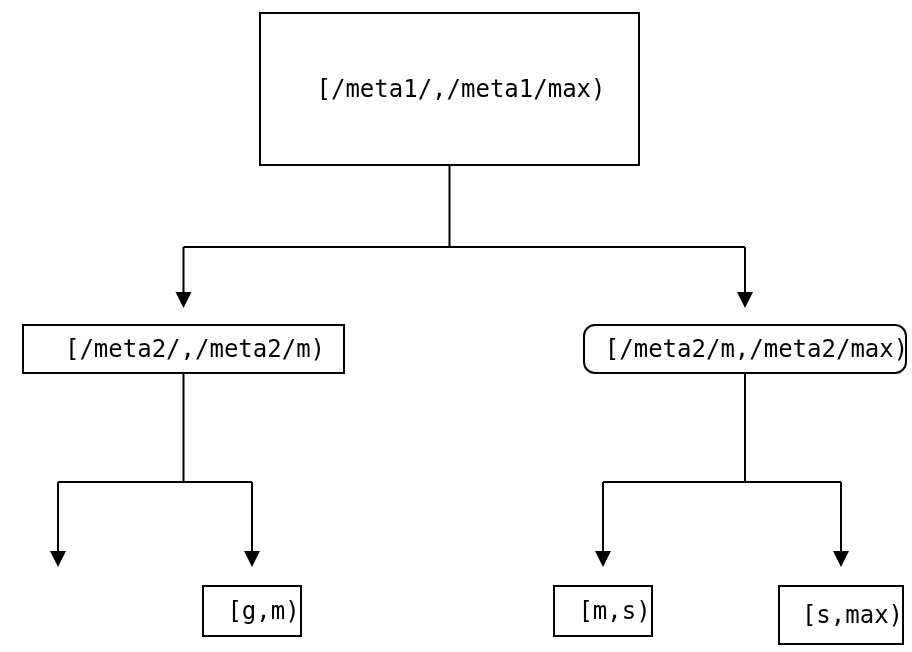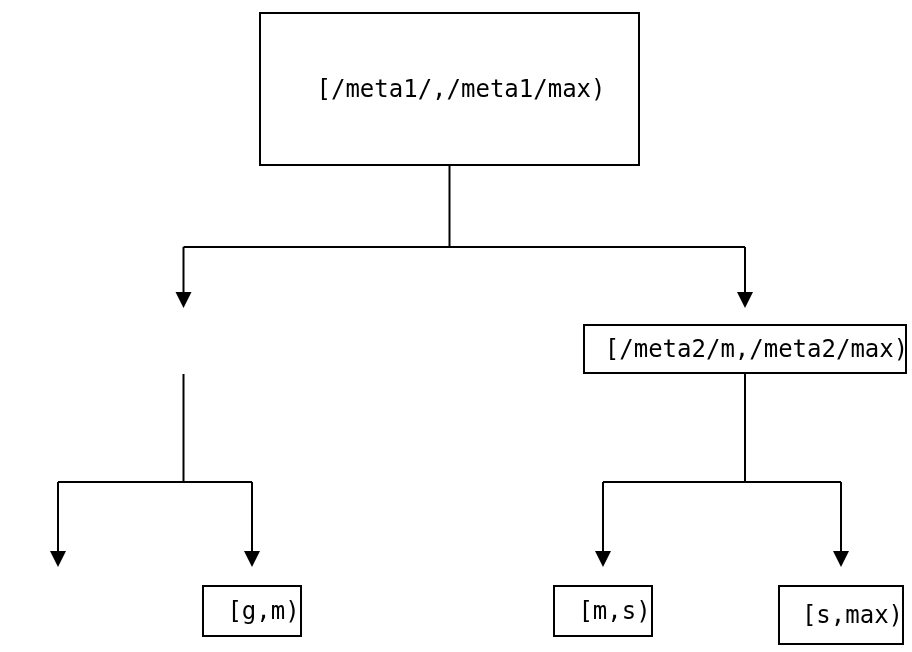--- a/index.html
+++ b/index.html
@@ -40,21 +40,21 @@
     display: flex;
     align-items: center;
     justify-content: center;
     font-size: 24px;
     line-height: 1;
     white-space: nowrap;
     padding-left: 23px;
   }
   .node-root  { left: 259px; top: 12px;  width: 381px; height: 154px; }
   .node-l2l   { left: 22px;  top: 324px; width: 323px; height: 50px; }
-  .node-l2r   { left: 583px; top: 324px; width: 324px; height: 50px; }
+  .node-l2r   { left: 583px; top: 324px; width: 324px; height: 50px; border-radius: 12px; }
   .node-leaf1 { left: 8px;   top: 585px; width: 100px; height: 52px; }
   .node-leaf2 { left: 202px; top: 585px; width: 100px; height: 52px; }
   .node-leaf3 { left: 553px; top: 585px; width: 100px; height: 52px; }
   .node-leaf4 { left: 778px; top: 585px; width: 126px; height: 60px; }
 </style>
 </head>
 <body>
 
 <div class="canvas">
 
@@ -79,20 +79,23 @@
     <path d="M603,482 L603,552"></path>
     <path d="M841,482 L841,552"></path>
     <polygon points="595,551 611,551 603,567"></polygon>
     <polygon points="833,551 849,551 841,567"></polygon>
   </svg>
 
   <div class="node node-root">
     <span>[/meta1/,/meta1/max)</span>
   </div>
 
+  <div class="node node-l2l">
+    <span>[/meta2/,/meta2/m)</span>
+  </div>
 
   <div class="node node-l2r">
     <span>[/meta2/m,/meta2/max)</span>
   </div>
 
 
   <div class="node node-leaf2">
     <span>[g,m)</span>
   </div>
 

